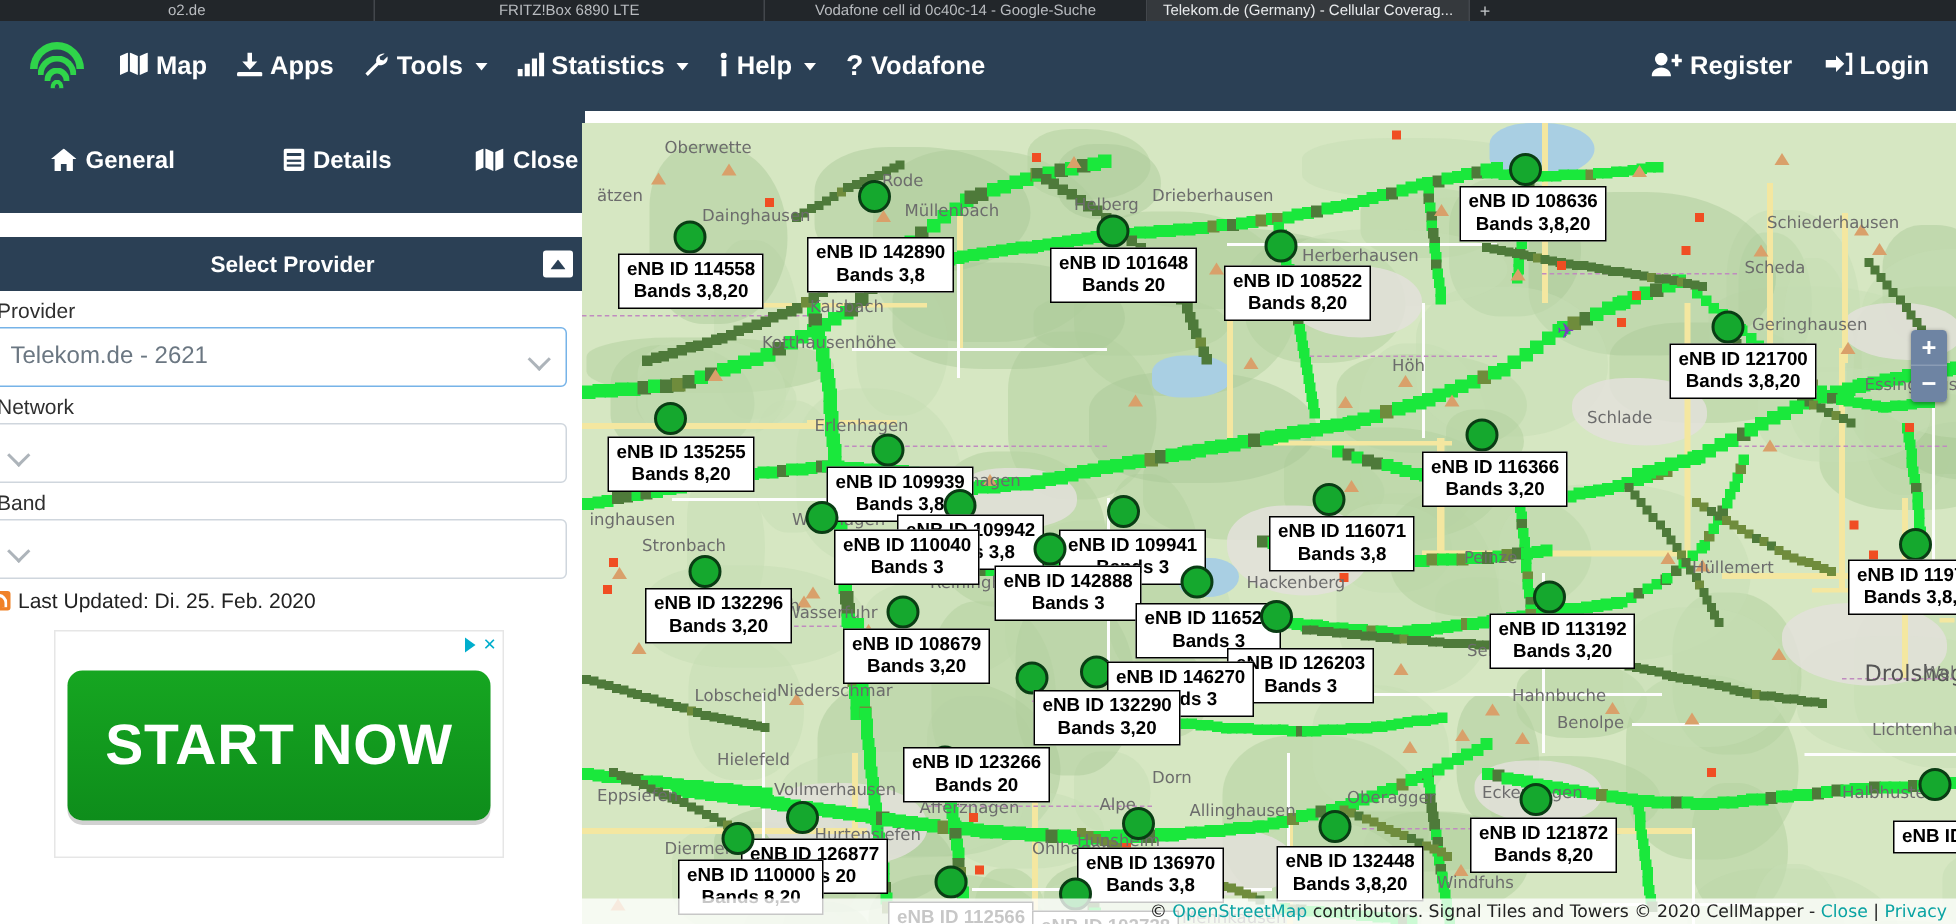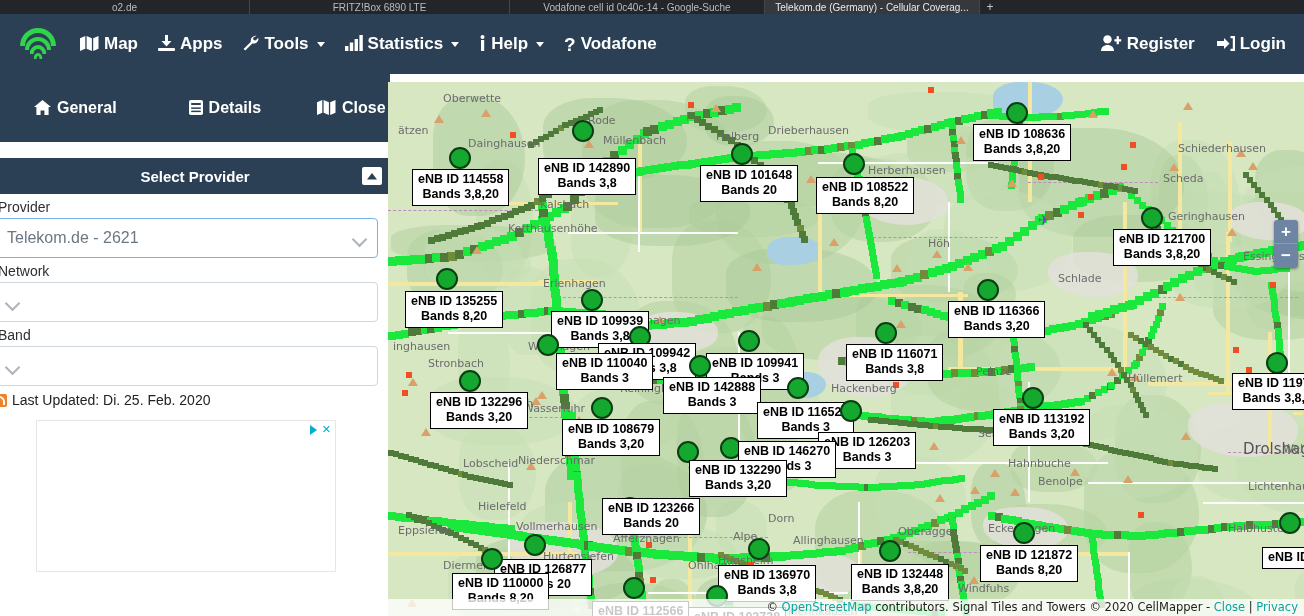--- a/index.html
+++ b/index.html
@@ -362,20 +362,21 @@
         <span>Last Updated: Di. 25. Feb. 2020</span>
       </div>
     </div>
 
     <div class="ad-area">
       <div class="ad-card">
         <div class="ad-marks">
           <span class="adchoice-tri"></span>
           <span>✕</span>
         </div>
+        <div class="start-now-btn">START NOW</div>
       </div>
     </div>
   </div>
 
   <div class="map">
     <div class="mapcanvas" id="maptiles">
         <div class="landpatch" style="left: 59.8468px; top: 466.165px; width: 125.647px; height: 75.6545px;;background:rgba(198,222,180,.5)"></div>
         <div class="landpatch" style="left: 328.269px; top: 418.849px; width: 50.7087px; height: 53.3723px;;background:rgba(198,222,180,.5)"></div>
         <div class="landpatch" style="left: 855.188px; top: 143.836px; width: 61.3492px; height: 104.055px;;background:rgba(198,222,180,.5)"></div>
         <div class="landpatch" style="left: 685.491px; top: 132.624px; width: 135.407px; height: 67.0407px;;background:rgba(180,210,160,.55)"></div>

